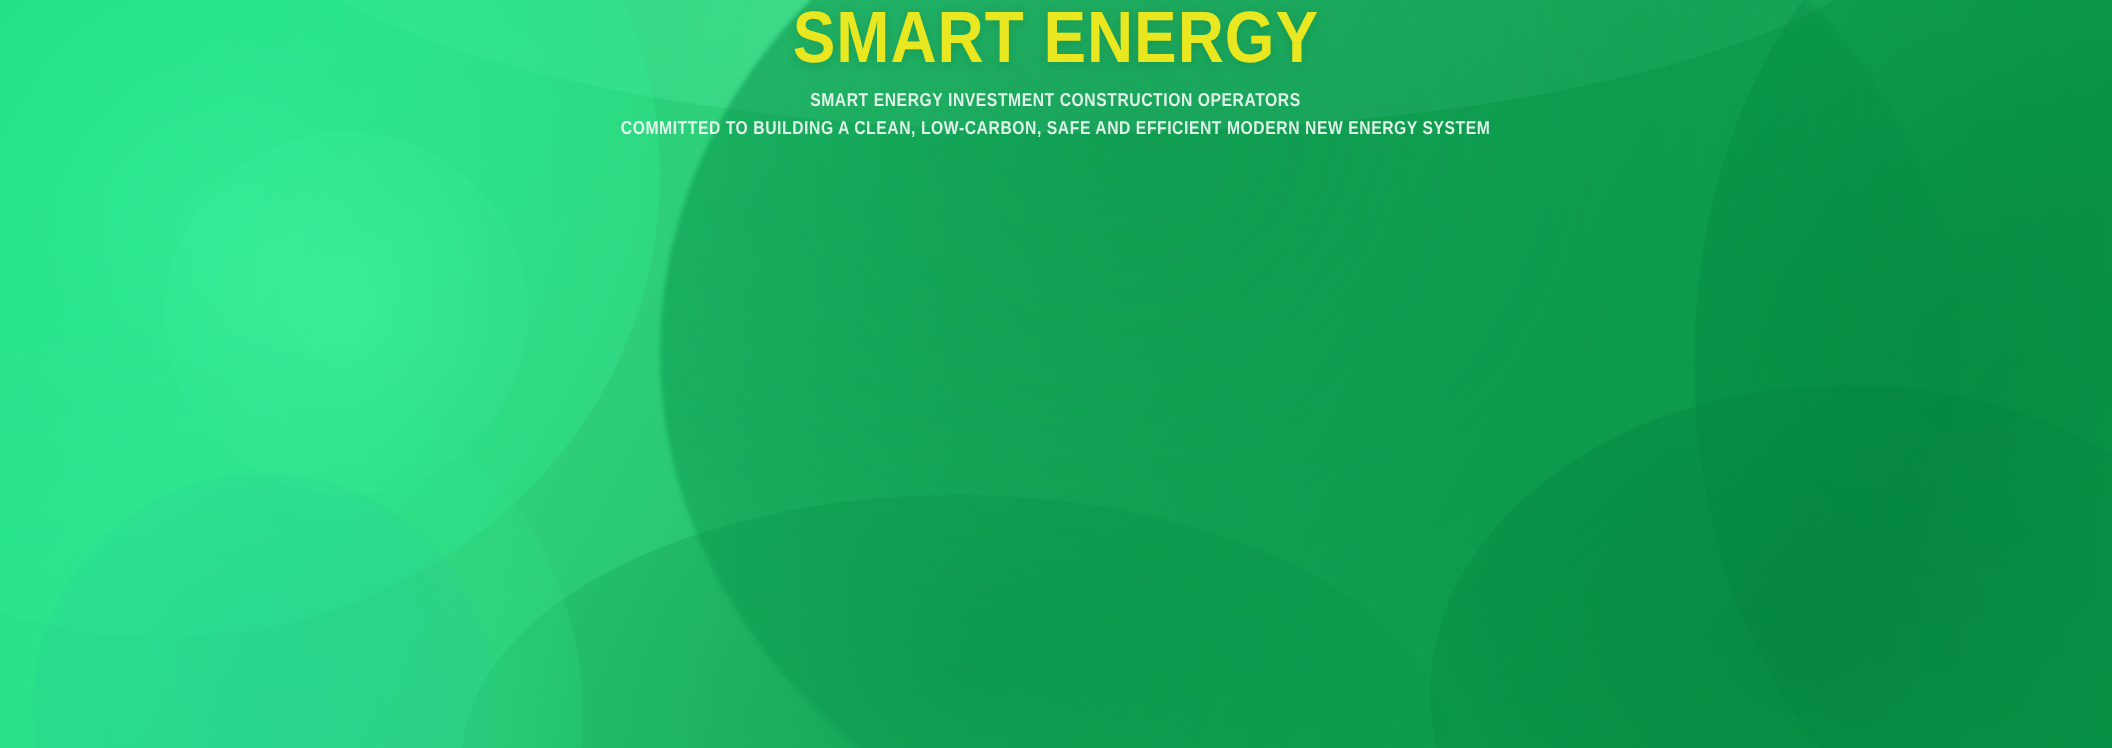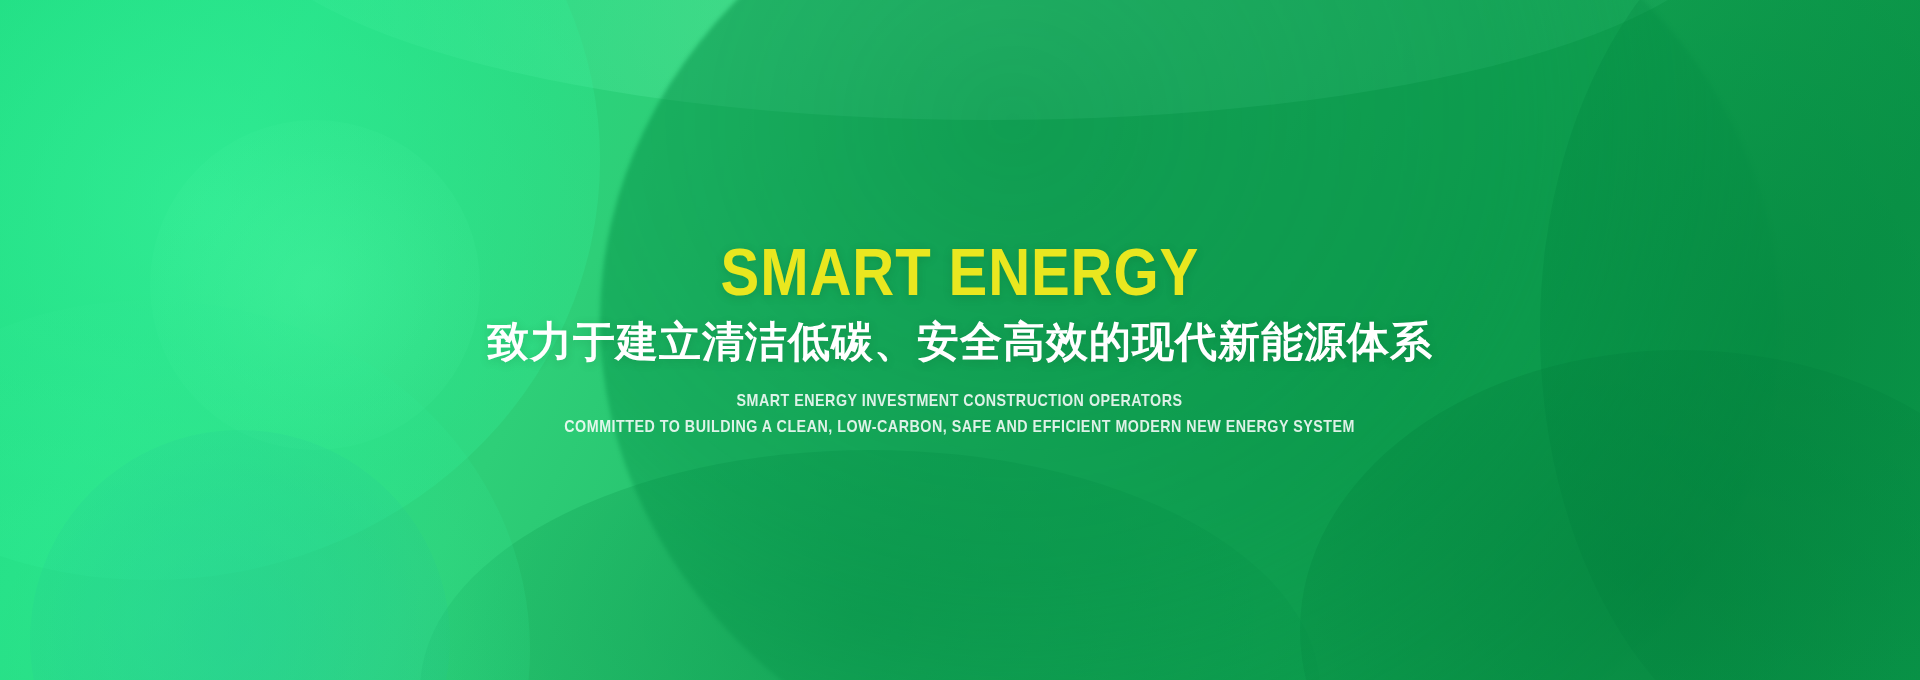--- a/index.html
+++ b/index.html
@@ -110,21 +110,21 @@
 
   
   #content {
     position: relative;
     z-index: 5;
     width: 100%;
     height: 100%;
     display: flex;
     flex-direction: column;
     align-items: center;
-    justify-content: center;
+    justify-content: flex-start;
     text-align: center;
   }
 
   .title-en {
     font-family: "Liberation Sans Narrow", "Liberation Sans", "DejaVu Sans", sans-serif;
     font-size: 66px;
     font-weight: 700;
     letter-spacing: 1px;
     line-height: 1;
     color: #e9e71f;
@@ -180,20 +180,19 @@
   <div class="blob blob-b"></div>
   <div class="blob blob-i"></div>
   <div class="blob blob-c"></div>
   <div class="blob blob-d"></div>
 
   <div id="content">
 
     <div class="title-en">SMART ENERGY</div>
 
 
-    <h2 class="subtitle-cn">致力于建立清洁低碳、安全高效的现代新能源体系</h2>
 
     <div class="sub-en">SMART ENERGY INVESTMENT CONSTRUCTION OPERATORS</div>
 
     <div class="sub-en">COMMITTED TO BUILDING A CLEAN, LOW-CARBON, SAFE AND EFFICIENT MODERN NEW ENERGY SYSTEM</div>
 
   </div>
 </div>
 
 </body></html>

